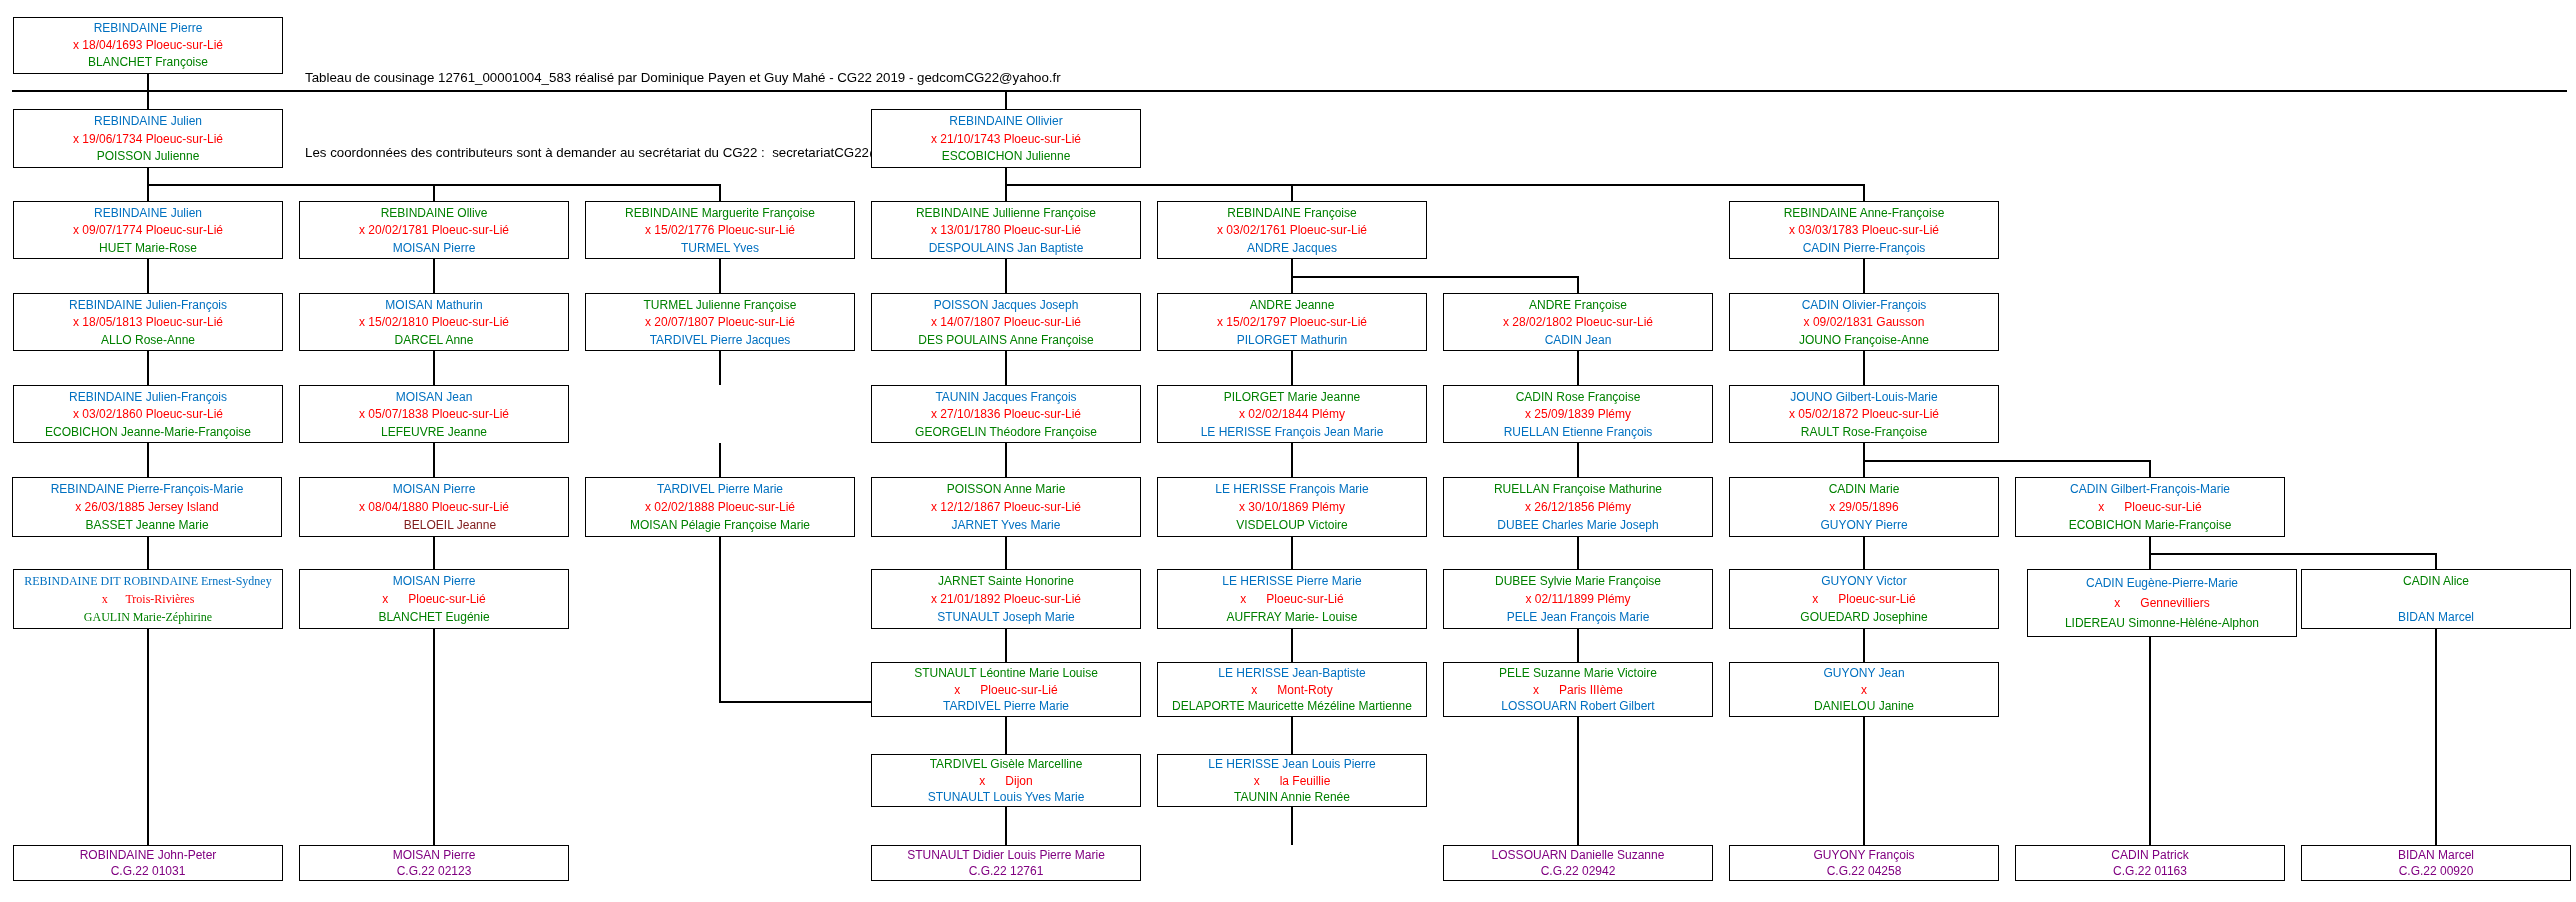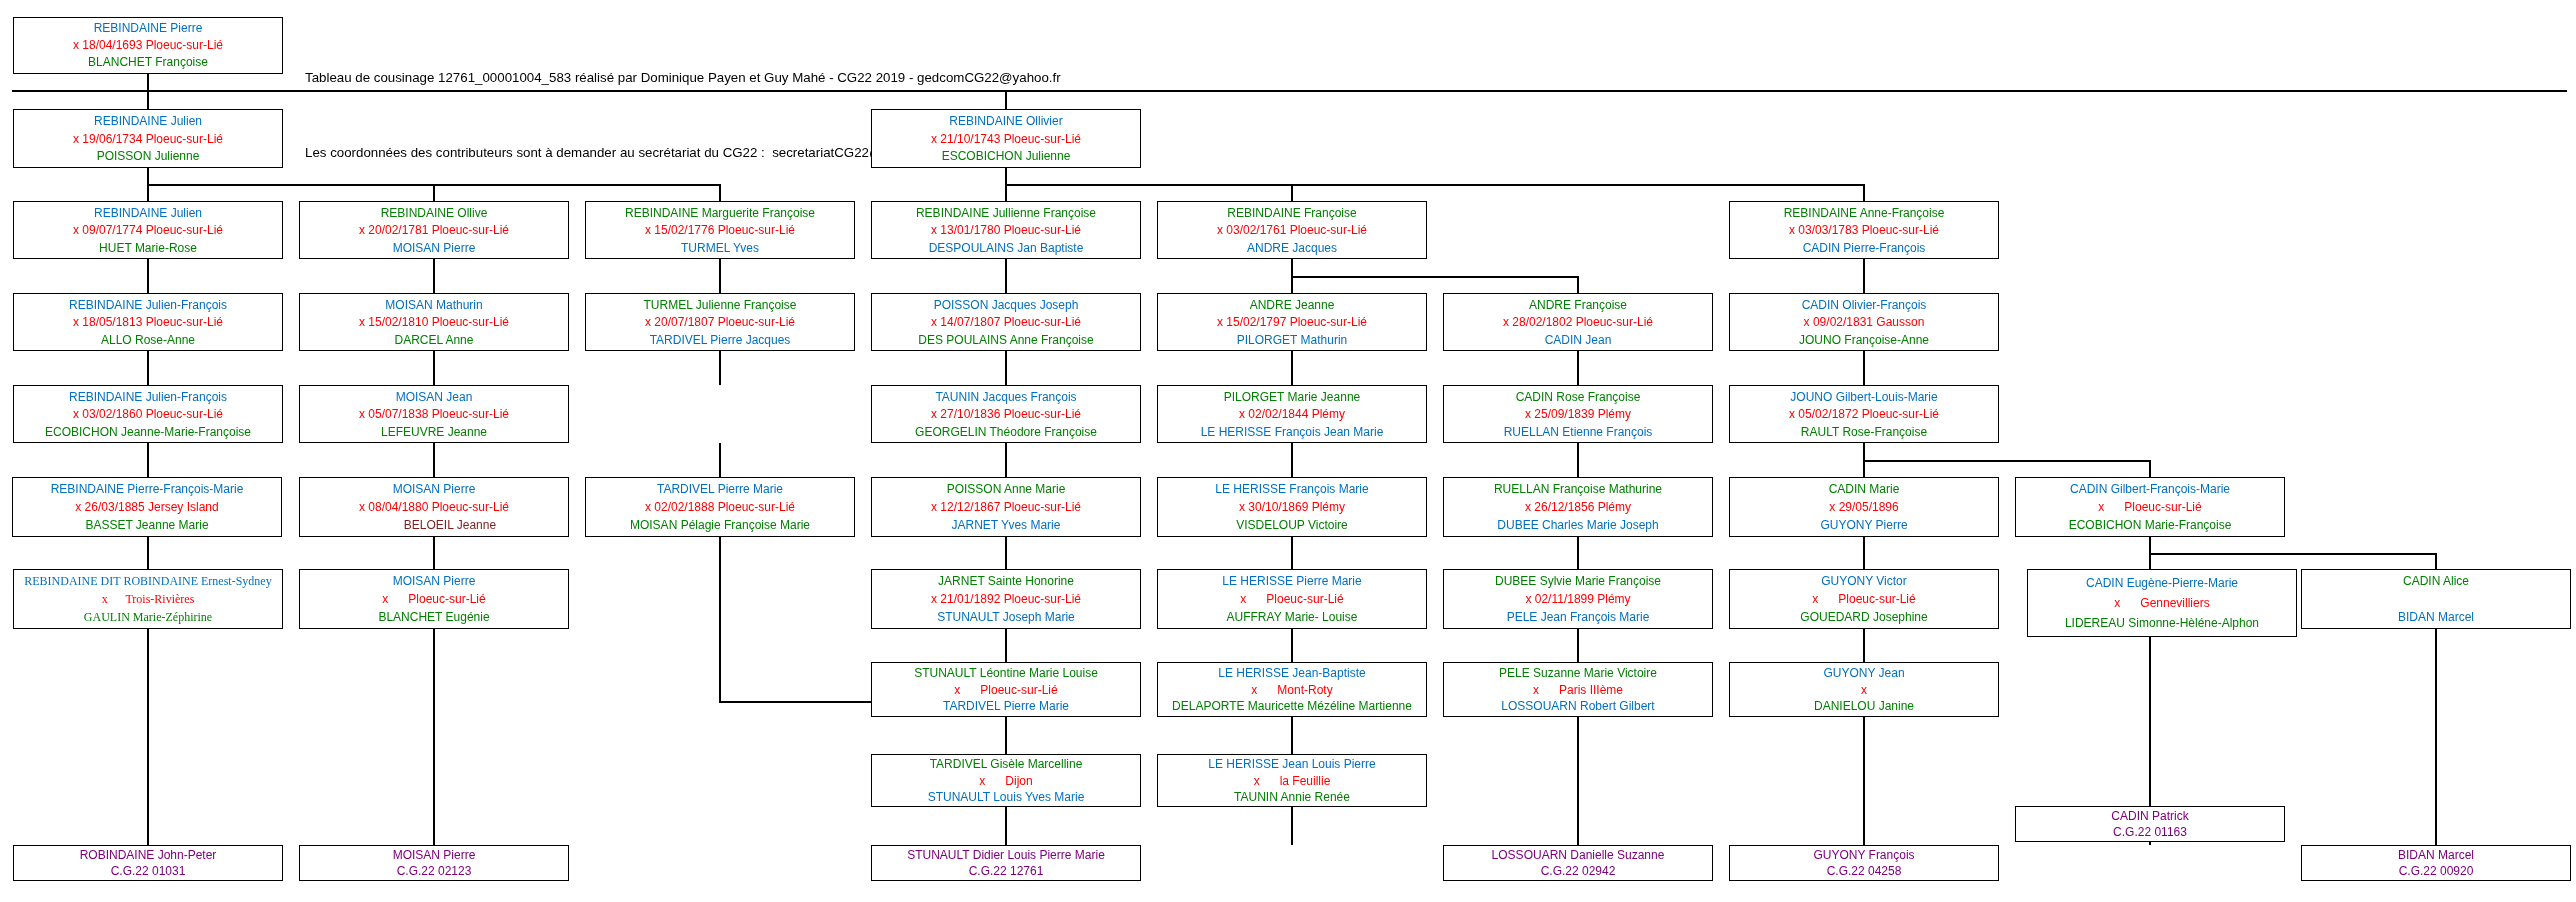--- a/index.html
+++ b/index.html
@@ -285,21 +285,21 @@
       <div class="pline" style="color: rgb(128, 0, 128);">C.G.22 12761</div>
     </div>
     <div class="pbox" style="left: 1443px; top: 845px; width: 270px; height: 36px;">
       <div class="pline" style="color: rgb(128, 0, 128);">LOSSOUARN Danielle Suzanne</div>
       <div class="pline" style="color: rgb(128, 0, 128);">C.G.22 02942</div>
     </div>
     <div class="pbox" style="left: 1729px; top: 845px; width: 270px; height: 36px;">
       <div class="pline" style="color: rgb(128, 0, 128);">GUYONY François</div>
       <div class="pline" style="color: rgb(128, 0, 128);">C.G.22 04258</div>
     </div>
-    <div class="pbox" style="left: 2015px; top: 806px; width: 270px; height: 36px;">
+    <div class="pbox" style="left: 2015px; top: 845px; width: 270px; height: 36px;">
       <div class="pline" style="color: rgb(128, 0, 128);">CADIN Patrick</div>
       <div class="pline" style="color: rgb(128, 0, 128);">C.G.22 01163</div>
     </div>
     <div class="pbox" style="left: 2301px; top: 845px; width: 270px; height: 36px;">
       <div class="pline" style="color: rgb(128, 0, 128);">BIDAN Marcel</div>
       <div class="pline" style="color: rgb(128, 0, 128);">C.G.22 00920</div>
     </div>
     <div class="conn" style="left: 147px; top: 74px; width: 1.8px; height: 17.5px;"></div>
     <div class="conn" style="left: 12px; top: 90px; width: 2555px; height: 1.8px;"></div>
     <div class="conn" style="left: 147px; top: 91px; width: 1.8px; height: 17.5px;"></div>

